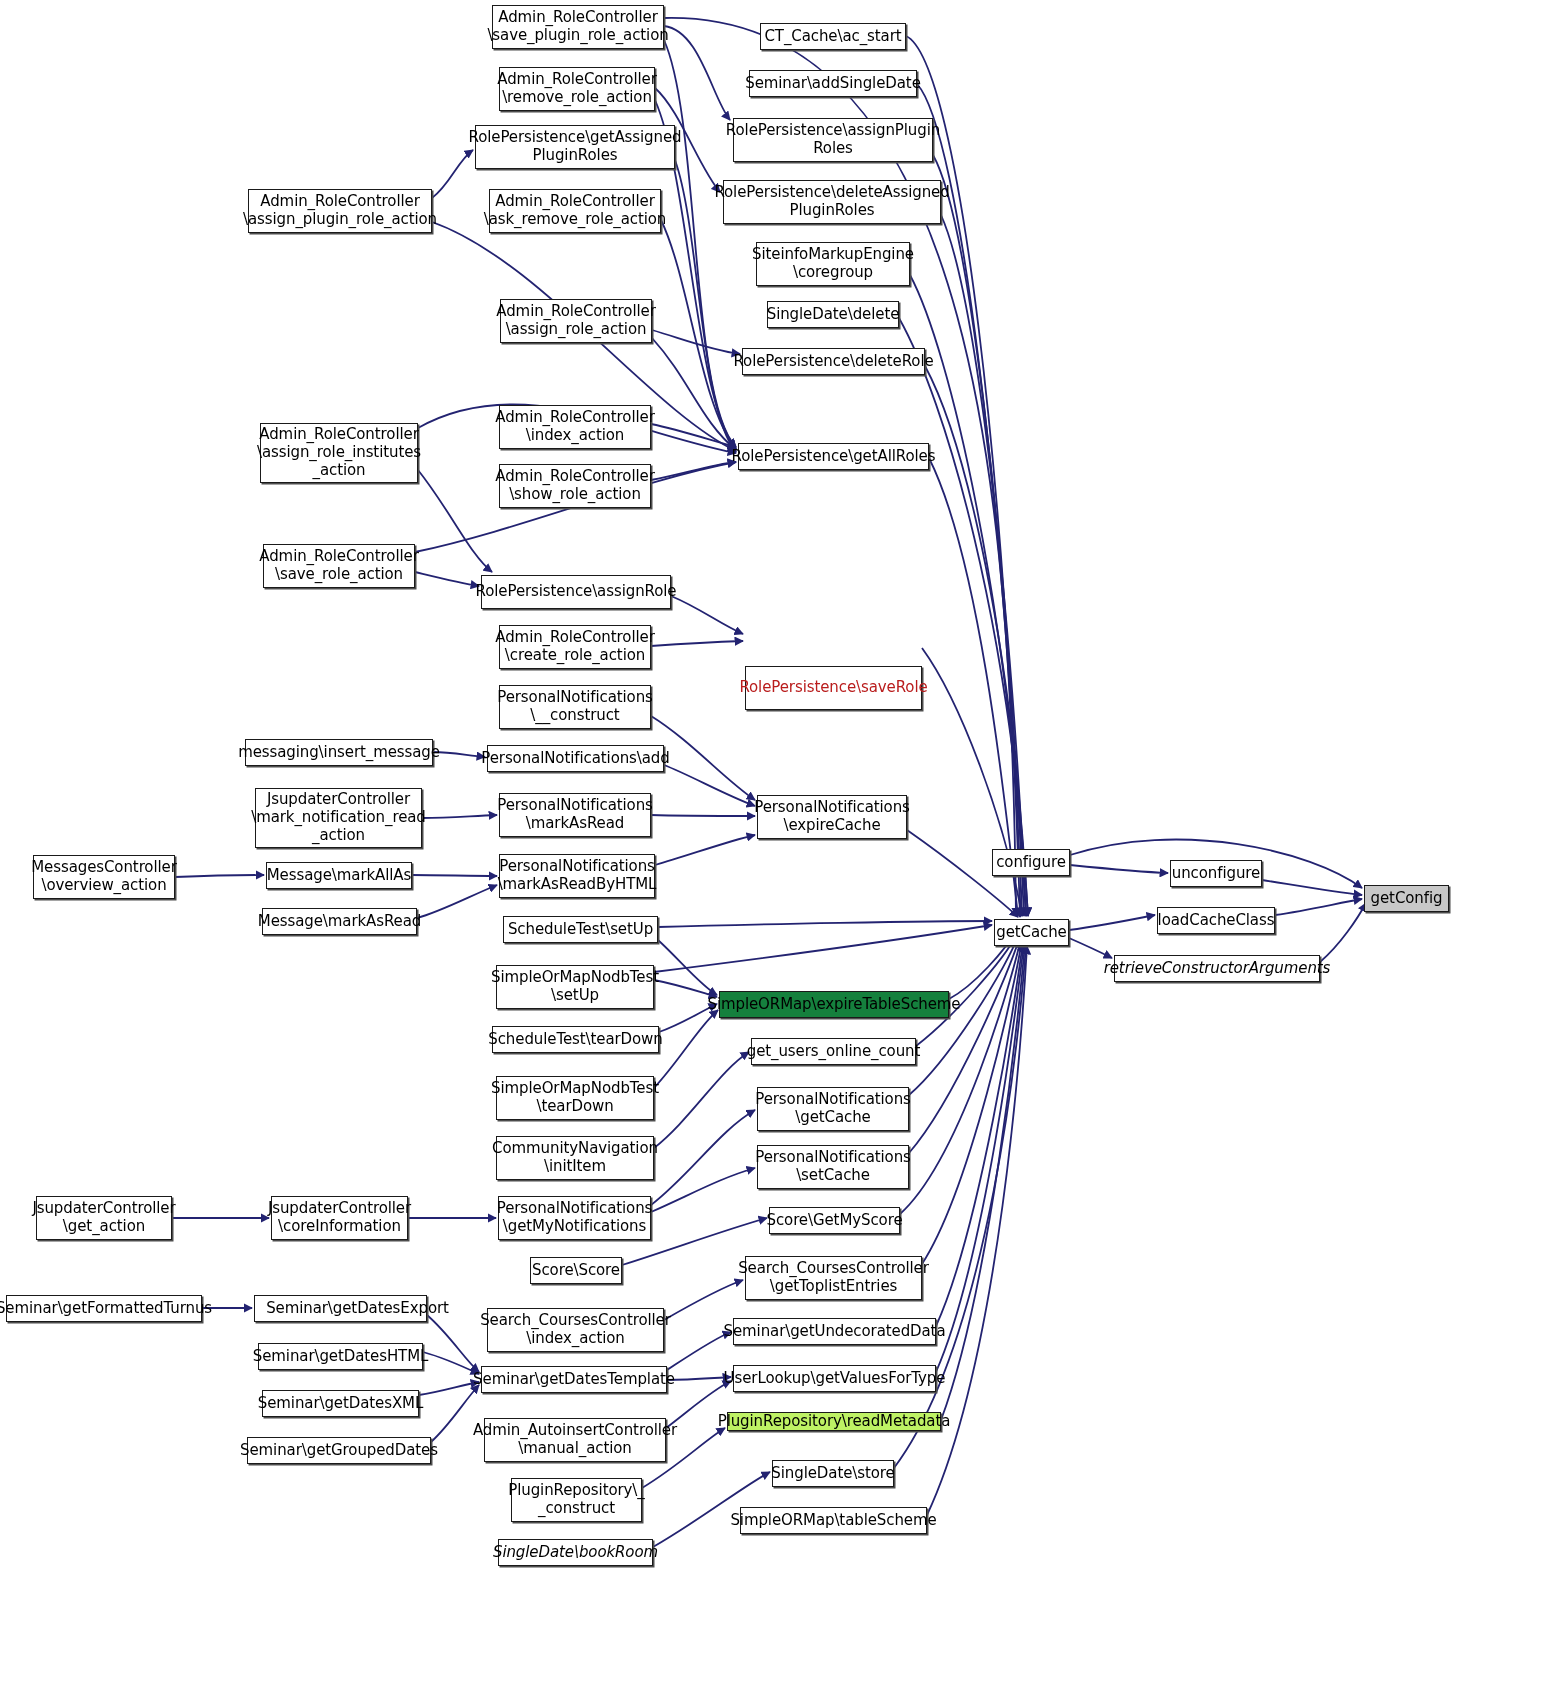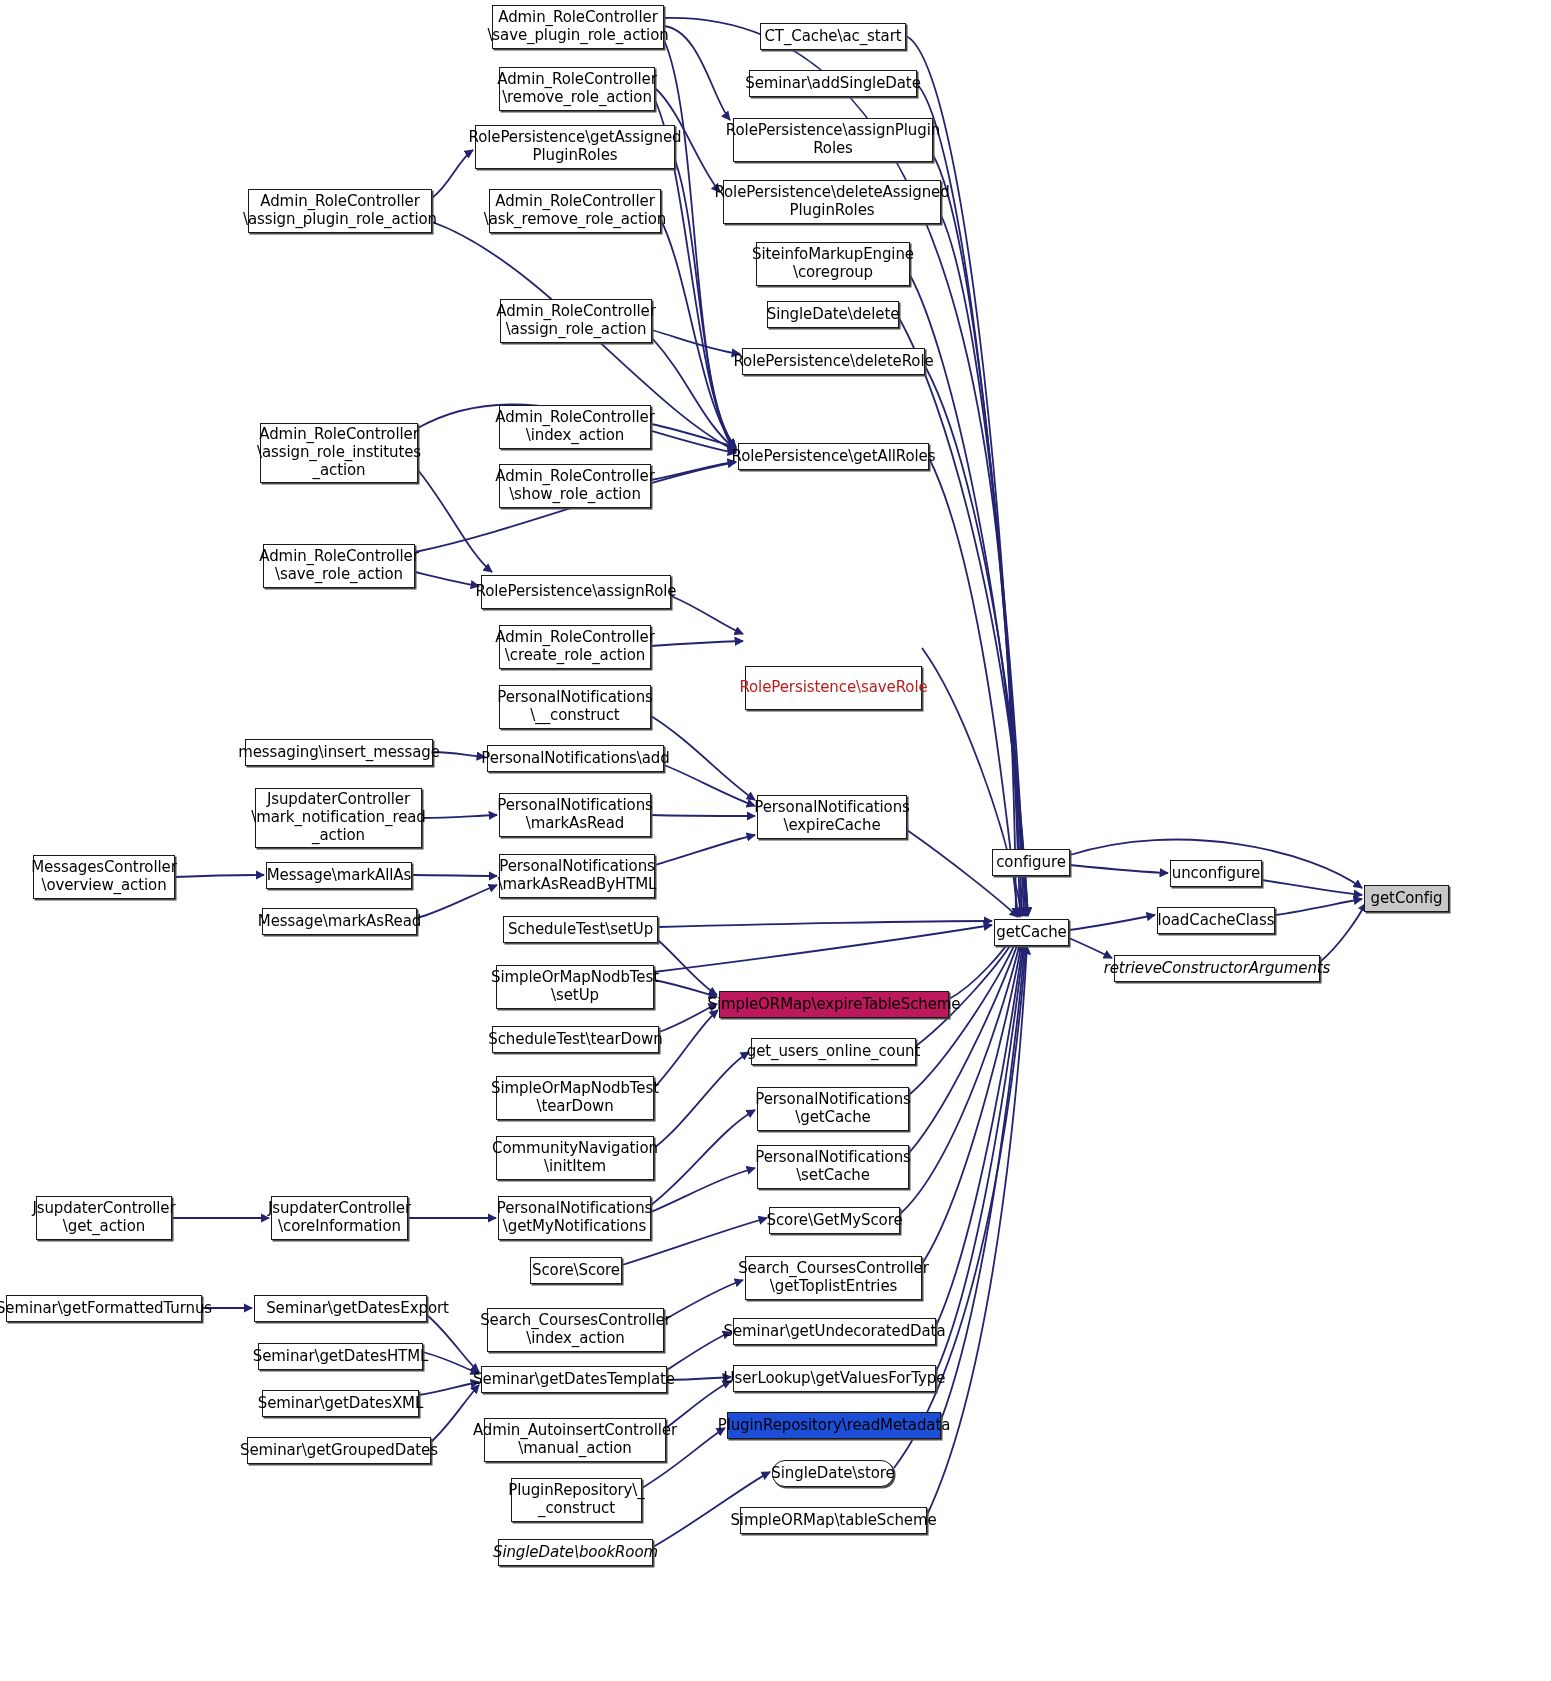--- a/index.html
+++ b/index.html
@@ -186,21 +186,21 @@
 \markAsReadByHTML</span></div>
       <div class="node" style="left: 992px; top: 849px; width: 78px; height: 27px; border-color: rgb(26, 26, 26); color: rgb(0, 0, 0); background: rgb(255, 255, 255); box-shadow: rgb(77, 77, 77) 1.5px 1.5px 0px 0px;"><span>configure</span></div>
       <div class="node" style="left: 1170px; top: 860px; width: 92px; height: 27px; border-color: rgb(26, 26, 26); color: rgb(0, 0, 0); background: rgb(255, 255, 255); box-shadow: rgb(77, 77, 77) 1.5px 1.5px 0px 0px;"><span>unconfigure</span></div>
       <div class="node highlight" style="left: 1364px; top: 885px; width: 85px; height: 27px; border-color: rgb(26, 26, 26); color: rgb(0, 0, 0); background: rgb(200, 200, 200); box-shadow: rgb(77, 77, 77) 1.5px 1.5px 0px 0px;"><span>getConfig</span></div>
       <div class="node" style="left: 262px; top: 908px; width: 155px; height: 27px; border-color: rgb(26, 26, 26); color: rgb(0, 0, 0); background: rgb(255, 255, 255); box-shadow: rgb(77, 77, 77) 1.5px 1.5px 0px 0px;"><span>Message\markAsRead</span></div>
       <div class="node" style="left: 503px; top: 916px; width: 155px; height: 27px; border-color: rgb(26, 26, 26); color: rgb(0, 0, 0); background: rgb(255, 255, 255); box-shadow: rgb(77, 77, 77) 1.5px 1.5px 0px 0px;"><span>ScheduleTest\setUp</span></div>
       <div class="node" style="left: 994px; top: 919px; width: 75px; height: 27px; border-color: rgb(26, 26, 26); color: rgb(0, 0, 0); background: rgb(255, 255, 255); box-shadow: rgb(77, 77, 77) 1.5px 1.5px 0px 0px;"><span>getCache</span></div>
       <div class="node" style="left: 1157px; top: 907px; width: 118px; height: 27px; border-color: rgb(26, 26, 26); color: rgb(0, 0, 0); background: rgb(255, 255, 255); box-shadow: rgb(77, 77, 77) 1.5px 1.5px 0px 0px;"><span>loadCacheClass</span></div>
       <div class="node" style="left: 496px; top: 965px; width: 158px; height: 44px; border-color: rgb(26, 26, 26); color: rgb(0, 0, 0); background: rgb(255, 255, 255); box-shadow: rgb(77, 77, 77) 1.5px 1.5px 0px 0px;"><span>SimpleOrMapNodbTest
 \setUp</span></div>
-      <div class="node" style="left: 719px; top: 991px; width: 230px; height: 27px; border-color: rgb(26, 26, 26); color: rgb(0, 0, 0); background: #be185d; box-shadow: rgb(77, 77, 77) 1.5px 1.5px 0px 0px;"><span>SimpleORMap\expireTableScheme</span></div>
+      <div class="node" style="left: 719px; top: 991px; width: 230px; height: 27px; border-color: rgb(26, 26, 26); color: rgb(0, 0, 0); background: #15803d; box-shadow: rgb(77, 77, 77) 1.5px 1.5px 0px 0px;"><span>SimpleORMap\expireTableScheme</span></div>
       <div class="node" style="left: 1114px; top: 955px; width: 206px; height: 27px; border-color: rgb(26, 26, 26); color: rgb(0, 0, 0); background: rgb(255, 255, 255); box-shadow: rgb(77, 77, 77) 1.5px 1.5px 0px 0px; font-style: italic;"><span>retrieveConstructorArguments</span></div>
       <div class="node" style="left: 492px; top: 1026px; width: 167px; height: 27px; border-color: rgb(26, 26, 26); color: rgb(0, 0, 0); background: rgb(255, 255, 255); box-shadow: rgb(77, 77, 77) 1.5px 1.5px 0px 0px;"><span>ScheduleTest\tearDown</span></div>
       <div class="node" style="left: 751px; top: 1038px; width: 165px; height: 27px; border-color: rgb(26, 26, 26); color: rgb(0, 0, 0); background: rgb(255, 255, 255); box-shadow: rgb(77, 77, 77) 1.5px 1.5px 0px 0px;"><span>get_users_online_count</span></div>
       <div class="node" style="left: 496px; top: 1076px; width: 158px; height: 44px; border-color: rgb(26, 26, 26); color: rgb(0, 0, 0); background: rgb(255, 255, 255); box-shadow: rgb(77, 77, 77) 1.5px 1.5px 0px 0px;"><span>SimpleOrMapNodbTest
 \tearDown</span></div>
       <div class="node" style="left: 757px; top: 1087px; width: 152px; height: 44px; border-color: rgb(26, 26, 26); color: rgb(0, 0, 0); background: rgb(255, 255, 255); box-shadow: rgb(77, 77, 77) 1.5px 1.5px 0px 0px;"><span>PersonalNotifications
 \getCache</span></div>
       <div class="node" style="left: 496px; top: 1136px; width: 158px; height: 44px; border-color: rgb(26, 26, 26); color: rgb(0, 0, 0); background: rgb(255, 255, 255); box-shadow: rgb(77, 77, 77) 1.5px 1.5px 0px 0px;"><span>CommunityNavigation
 \initItem</span></div>
       <div class="node" style="left: 757px; top: 1145px; width: 152px; height: 44px; border-color: rgb(26, 26, 26); color: rgb(0, 0, 0); background: rgb(255, 255, 255); box-shadow: rgb(77, 77, 77) 1.5px 1.5px 0px 0px;"><span>PersonalNotifications
@@ -219,21 +219,21 @@
       <div class="node" style="left: 254px; top: 1295px; width: 173px; height: 27px; border-color: rgb(26, 26, 26); color: rgb(0, 0, 0); background: rgb(255, 255, 255); box-shadow: rgb(77, 77, 77) 1.5px 1.5px 0px 0px; padding-left: 34px;"><span>Seminar\getDatesExport</span></div>
       <div class="node" style="left: 487px; top: 1308px; width: 177px; height: 44px; border-color: rgb(26, 26, 26); color: rgb(0, 0, 0); background: rgb(255, 255, 255); box-shadow: rgb(77, 77, 77) 1.5px 1.5px 0px 0px;"><span>Search_CoursesController
 \index_action</span></div>
       <div class="node" style="left: 733px; top: 1318px; width: 203px; height: 27px; border-color: rgb(26, 26, 26); color: rgb(0, 0, 0); background: rgb(255, 255, 255); box-shadow: rgb(77, 77, 77) 1.5px 1.5px 0px 0px;"><span>Seminar\getUndecoratedData</span></div>
       <div class="node" style="left: 258px; top: 1343px; width: 165px; height: 27px; border-color: rgb(26, 26, 26); color: rgb(0, 0, 0); background: rgb(255, 255, 255); box-shadow: rgb(77, 77, 77) 1.5px 1.5px 0px 0px;"><span>Seminar\getDatesHTML</span></div>
       <div class="node" style="left: 481px; top: 1366px; width: 186px; height: 27px; border-color: rgb(26, 26, 26); color: rgb(0, 0, 0); background: rgb(255, 255, 255); box-shadow: rgb(77, 77, 77) 1.5px 1.5px 0px 0px;"><span>Seminar\getDatesTemplate</span></div>
       <div class="node" style="left: 733px; top: 1365px; width: 203px; height: 27px; border-color: rgb(26, 26, 26); color: rgb(0, 0, 0); background: rgb(255, 255, 255); box-shadow: rgb(77, 77, 77) 1.5px 1.5px 0px 0px;"><span>UserLookup\getValuesForType</span></div>
       <div class="node" style="left: 262px; top: 1390px; width: 157px; height: 27px; border-color: rgb(26, 26, 26); color: rgb(0, 0, 0); background: rgb(255, 255, 255); box-shadow: rgb(77, 77, 77) 1.5px 1.5px 0px 0px;"><span>Seminar\getDatesXML</span></div>
       <div class="node" style="left: 484px; top: 1418px; width: 182px; height: 44px; border-color: rgb(26, 26, 26); color: rgb(0, 0, 0); background: rgb(255, 255, 255); box-shadow: rgb(77, 77, 77) 1.5px 1.5px 0px 0px;"><span>Admin_AutoinsertController
 \manual_action</span></div>
-      <div class="node" style="left: 727px; top: 1412px; width: 214px; height: 27px; border-color: rgb(26, 26, 26); color: rgb(0, 0, 0); background: #1d4ed8; box-shadow: rgb(77, 77, 77) 1.5px 1.5px 0px 0px;"><span>PluginRepository\readMetadata</span></div>
+      <div class="node" style="left: 727px; top: 1412px; width: 214px; height: 19px; border-color: rgb(26, 26, 26); color: rgb(0, 0, 0); background: #bef264; box-shadow: rgb(77, 77, 77) 1.5px 1.5px 0px 0px;"><span>PluginRepository\readMetadata</span></div>
       <div class="node" style="left: 247px; top: 1437px; width: 184px; height: 27px; border-color: rgb(26, 26, 26); color: rgb(0, 0, 0); background: rgb(255, 255, 255); box-shadow: rgb(77, 77, 77) 1.5px 1.5px 0px 0px;"><span>Seminar\getGroupedDates</span></div>
-      <div class="node" style="left: 772px; top: 1460px; width: 122px; height: 27px; border-color: rgb(26, 26, 26); color: rgb(0, 0, 0); background: rgb(255, 255, 255); box-shadow: rgb(77, 77, 77) 1.5px 1.5px 0px 0px; border-radius: 13px;"><span>SingleDate\store</span></div>
+      <div class="node" style="left: 772px; top: 1460px; width: 122px; height: 27px; border-color: rgb(26, 26, 26); color: rgb(0, 0, 0); background: rgb(255, 255, 255); box-shadow: rgb(77, 77, 77) 1.5px 1.5px 0px 0px;"><span>SingleDate\store</span></div>
       <div class="node" style="left: 511px; top: 1478px; width: 131px; height: 44px; border-color: rgb(26, 26, 26); color: rgb(0, 0, 0); background: rgb(255, 255, 255); box-shadow: rgb(77, 77, 77) 1.5px 1.5px 0px 0px;"><span>PluginRepository\_
 _construct</span></div>
       <div class="node" style="left: 740px; top: 1507px; width: 187px; height: 27px; border-color: rgb(26, 26, 26); color: rgb(0, 0, 0); background: rgb(255, 255, 255); box-shadow: rgb(77, 77, 77) 1.5px 1.5px 0px 0px;"><span>SimpleORMap\tableScheme</span></div>
       <div class="node" style="left: 498px; top: 1539px; width: 155px; height: 27px; border-color: rgb(26, 26, 26); color: rgb(0, 0, 0); background: rgb(255, 255, 255); box-shadow: rgb(77, 77, 77) 1.5px 1.5px 0px 0px; font-style: italic;"><span>SingleDate\bookRoom</span></div>
     </div>
 </div>
 
 </body></html>

